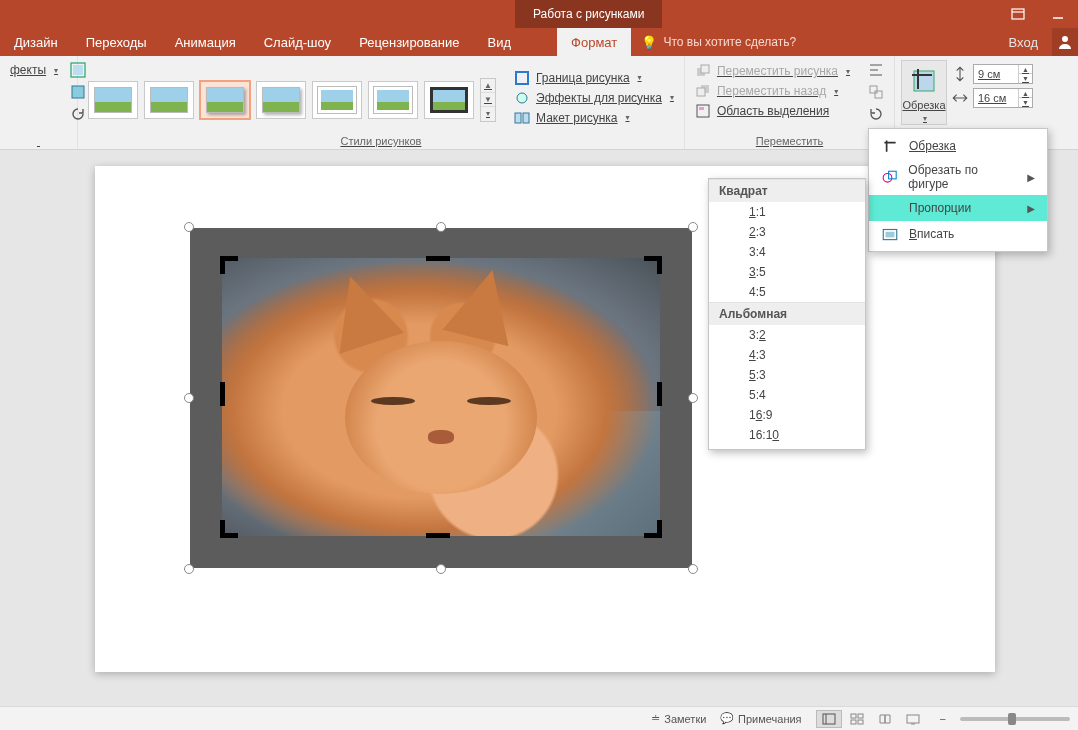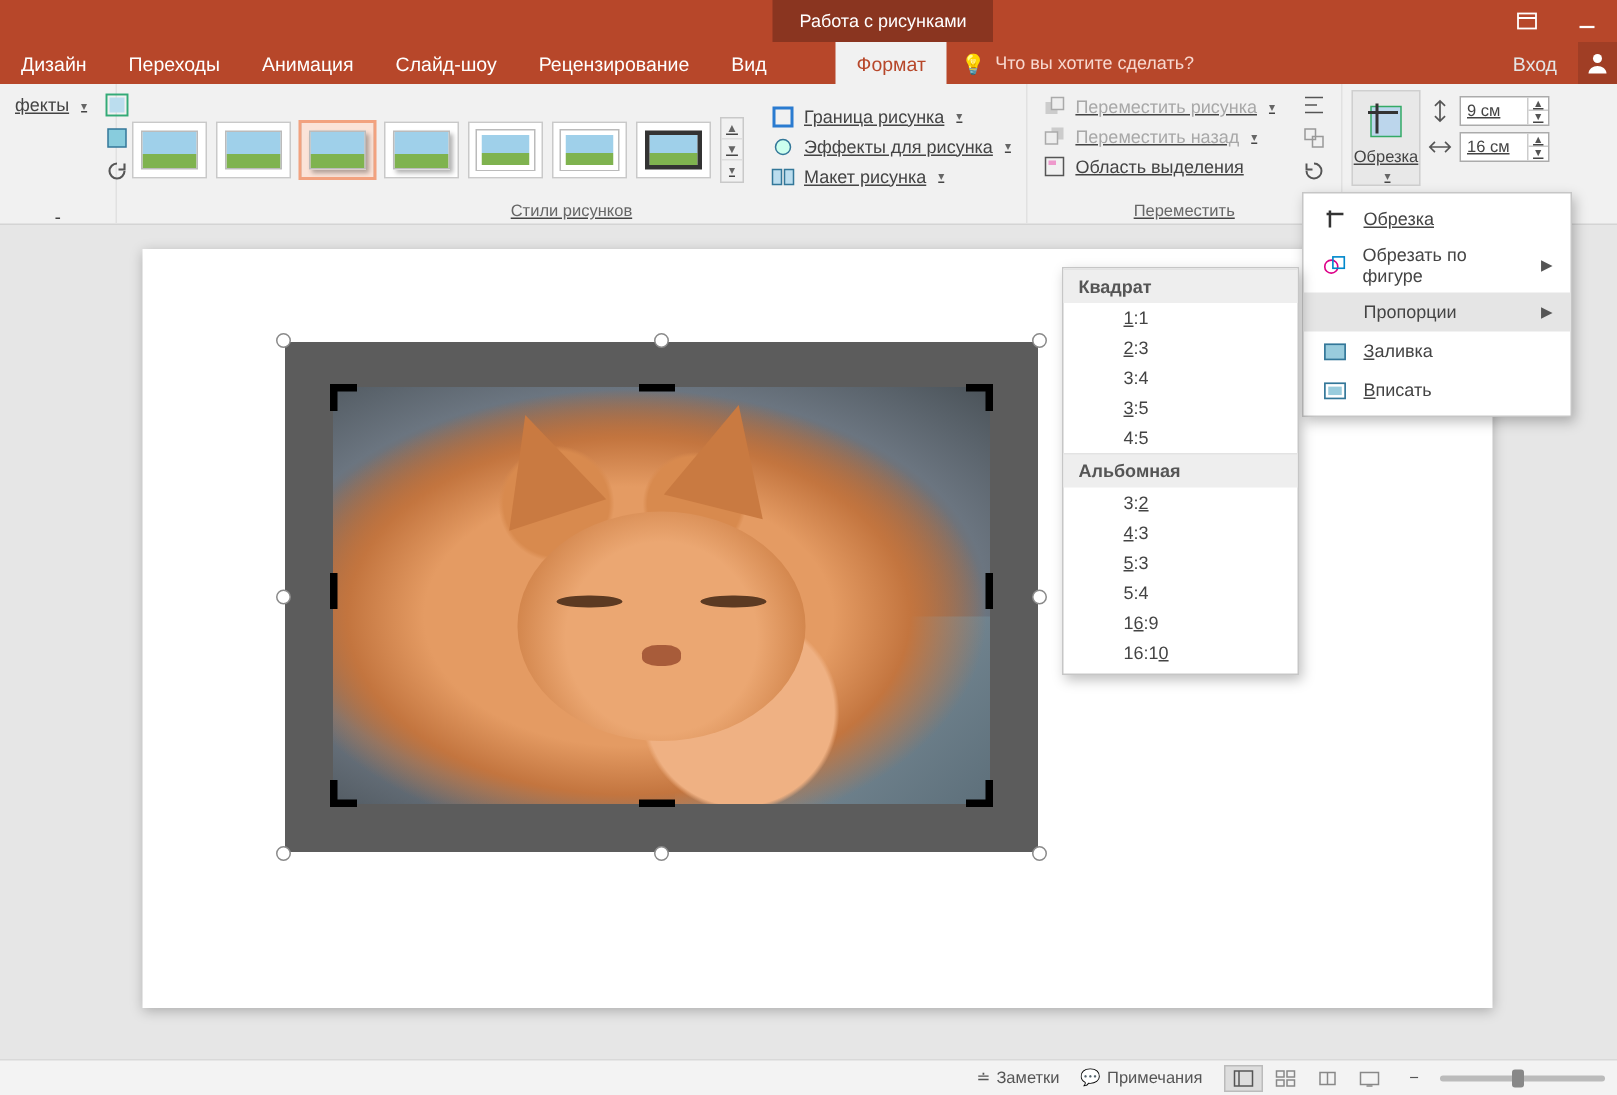--- a/index.html
+++ b/index.html
@@ -90,21 +90,21 @@
   .crop-handle { position:absolute; width:18px; height:18px;}
   .crop-handle::before,.crop-handle::after{content:"";position:absolute;background:#000;}
   .crop-corner::before{width:18px;height:5px;} .crop-corner::after{width:5px;height:18px;}
   .crop-side-h::before{width:24px;height:5px;left:-3px;} 
   .crop-side-v::after{width:5px;height:24px;top:-3px;}
 
   
   .dropdown { position:absolute; background:#fff; border:1px solid #c6c6c6; box-shadow:2px 3px 8px rgba(0,0,0,.25); font-size:12px;}
   .crop-menu { left:868px; top:128px; width:180px; padding:4px 0;}
   .menu-item { display:flex; align-items:center; gap:10px; padding:4px 12px; }
-  .menu-item.hover { background:#e5e5e5;}
+  .menu-item.hover { background:#5eead4;}
   .menu-item .mico{width:18px; height:18px; display:flex; align-items:center; justify-content:center;}
   .menu-item .arrow { margin-left:auto; font-size:10px; color:#555;}
   .menu-item .txt u { text-decoration:underline;}
 
   .aspect-menu { left:708px; top:178px; width:158px; padding-bottom:4px;}
   .aspect-header { background:#eeeeee; padding:4px 10px; color:#555; font-weight:600; font-size:12px; border-top:1px solid #e3e3e3;}
   .aspect-item { padding:3px 10px 3px 40px; color:#444;}
   .aspect-item u{text-decoration:underline;}
 
   
@@ -411,28 +411,20 @@
           <rect x="7" y="3" width="7" height="7" fill="none" stroke="#08c"></rect>
         </svg>
       </span>
     <span class="txt">Обрезать по фигуре</span>
     <span class="arrow">▶</span>
   </div>
   <div class="menu-item hover">
     <span class="mico"></span>
     <span class="txt">Пропорции</span>
     <span class="arrow">▶</span>
-  </div>
-  <div class="menu-item">
-    <span class="mico">
-        <svg viewBox="0 0 16 16">
-          <rect x="2" y="4" width="12" height="9" fill="#9cd" stroke="#379"></rect>
-        </svg>
-      </span>
-    <span class="txt"><u>З</u><span>аливка</span></span>
   </div>
   <div class="menu-item">
     <span class="mico">
         <svg viewBox="0 0 16 16">
           <rect x="2" y="4" width="12" height="9" fill="none" stroke="#379"></rect>
           <rect x="4" y="6" width="8" height="5" fill="#9cd"></rect>
         </svg>
       </span>
     <span class="txt"><u>В</u><span>писать</span></span>
   </div>

